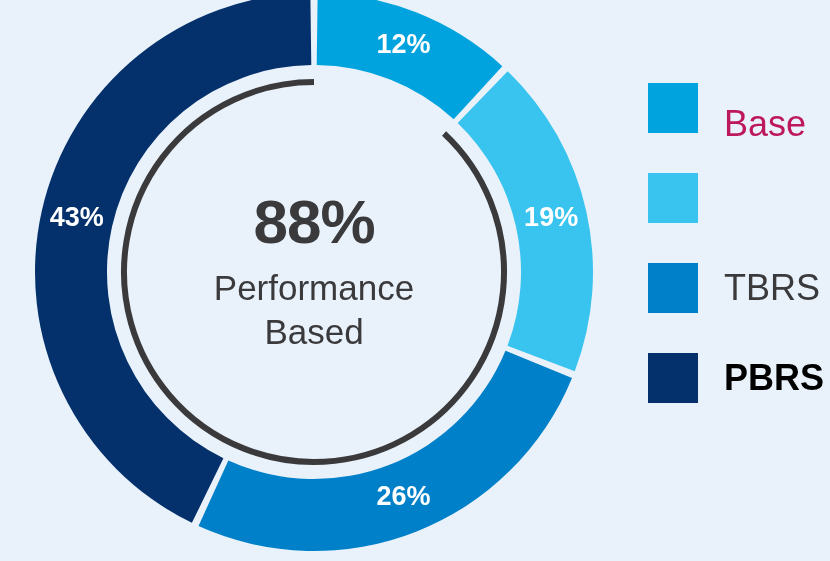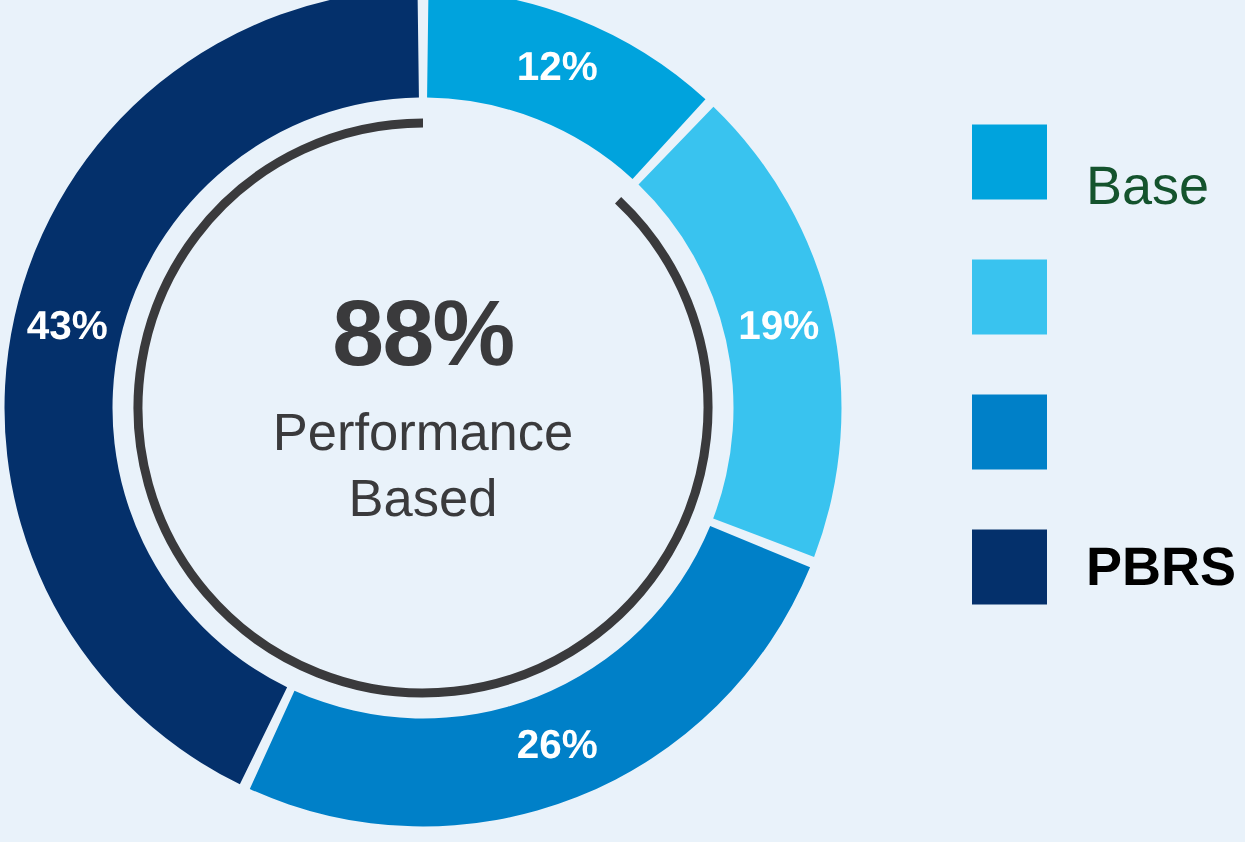--- a/index.html
+++ b/index.html
@@ -17,20 +17,21 @@
   #chart-root {
     position: absolute;
     inset: 0;
   }
   .donut-wrap {
     position: absolute;
     left: 0;
     top: 0;
     width: 590px;
     height: 476px;
+    padding-left: 32px;
   }
   svg.donut {
     display: block;
   }
   .slice-label {
     font-family: "Liberation Sans", sans-serif;
     font-size: 27px;
     font-weight: bold;
     fill: #ffffff;
   }
@@ -105,27 +106,28 @@
         <text x="282" y="300" class="center-sub" text-anchor="middle">Performance</text>
         <text x="282" y="344" class="center-sub" text-anchor="middle">Based</text>
       </g>
 
     </svg>
   </div>
 
   <div class="legend">
     <div class="legend-row">
       <span class="legend-swatch" style="background: rgb(0, 163, 221);"></span>
-      <span class="legend-label" style="color: #14532d; margin-top: 31px;">Base</span>
+      <span class="legend-label" style="color: #be185d; margin-top: 31px;">Base</span>
     </div>
     <div class="legend-row">
       <span class="legend-swatch" style="background: rgb(57, 195, 239);"></span>
     </div>
     <div class="legend-row">
       <span class="legend-swatch" style="background: rgb(0, 128, 200);"></span>
+      <span class="legend-label" style="color: rgb(58, 58, 60);">TBRS</span>
     </div>
     <div class="legend-row">
       <span class="legend-swatch" style="background: rgb(4, 48, 107);"></span>
       <span class="legend-label" style="color: #000000; font-weight: bold;">PBRS</span>
     </div>
   </div>
 
 </div>
 
 </body></html>

